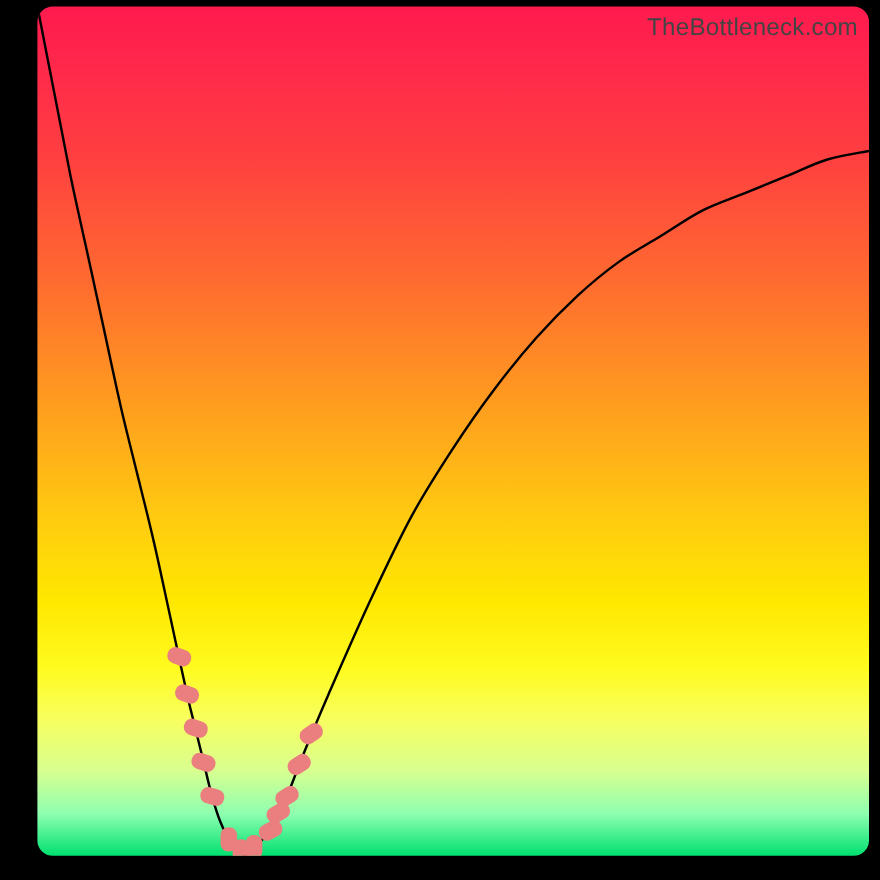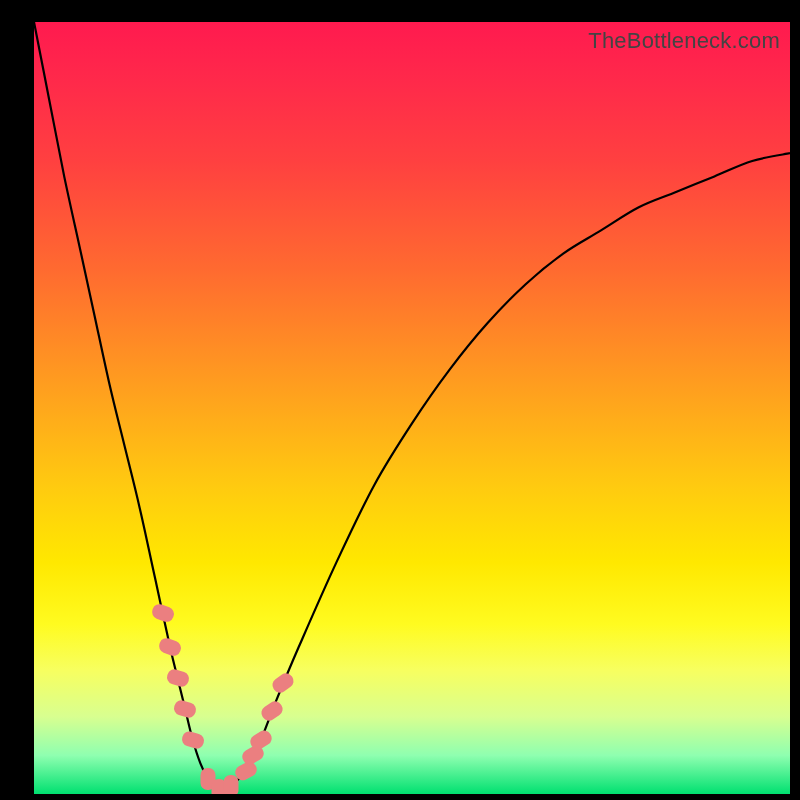--- a/index.html
+++ b/index.html
@@ -13,40 +13,41 @@
   }
   .frame {
     position: relative;
     width: 800px;
     height: 800px;
     background: #000;
   }
   .plot-area {
     position: absolute;
     left: 34px;
-    top: 22px;
+    top: 6px;
     width: 756px;
     height: 772px;
     
     background: linear-gradient(
       to bottom,
       #ff1a4f 0%,
       #ff2a4a 8%,
       #ff4040 18%,
       #ff6a30 32%,
       #ff9a20 46%,
       #ffca10 60%,
       #ffe800 70%,
       #fffb20 78%,
       #f7ff60 84%,
       #d8ff90 90%,
       #8fffb0 95%,
       #00e070 100%
     );
     overflow: hidden;
+    border-radius: 14px;
   }
   .watermark {
     position: absolute;
     top: 6px;
     right: 10px;
     color: #444;
     font-size: 22px;
     font-weight: 500;
     letter-spacing: 0.2px;
     z-index: 5;

